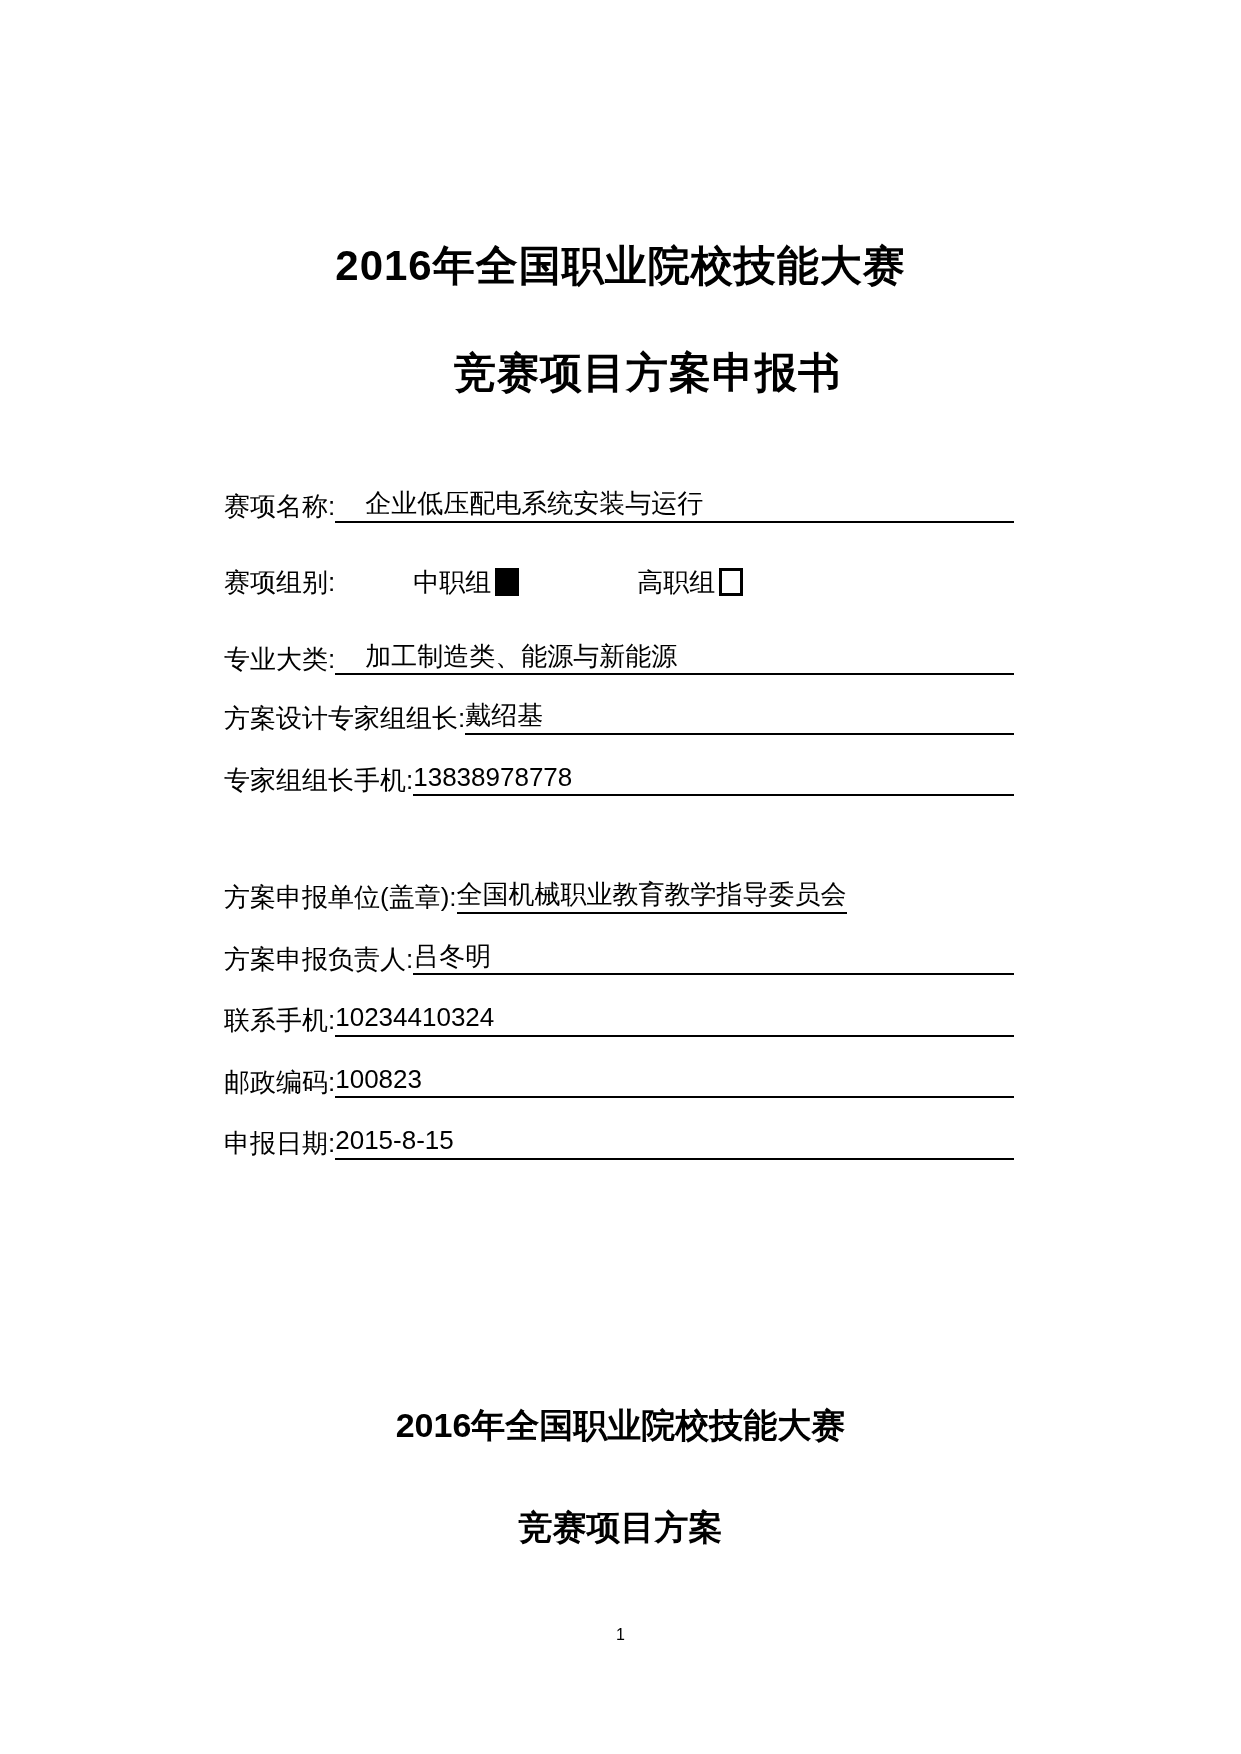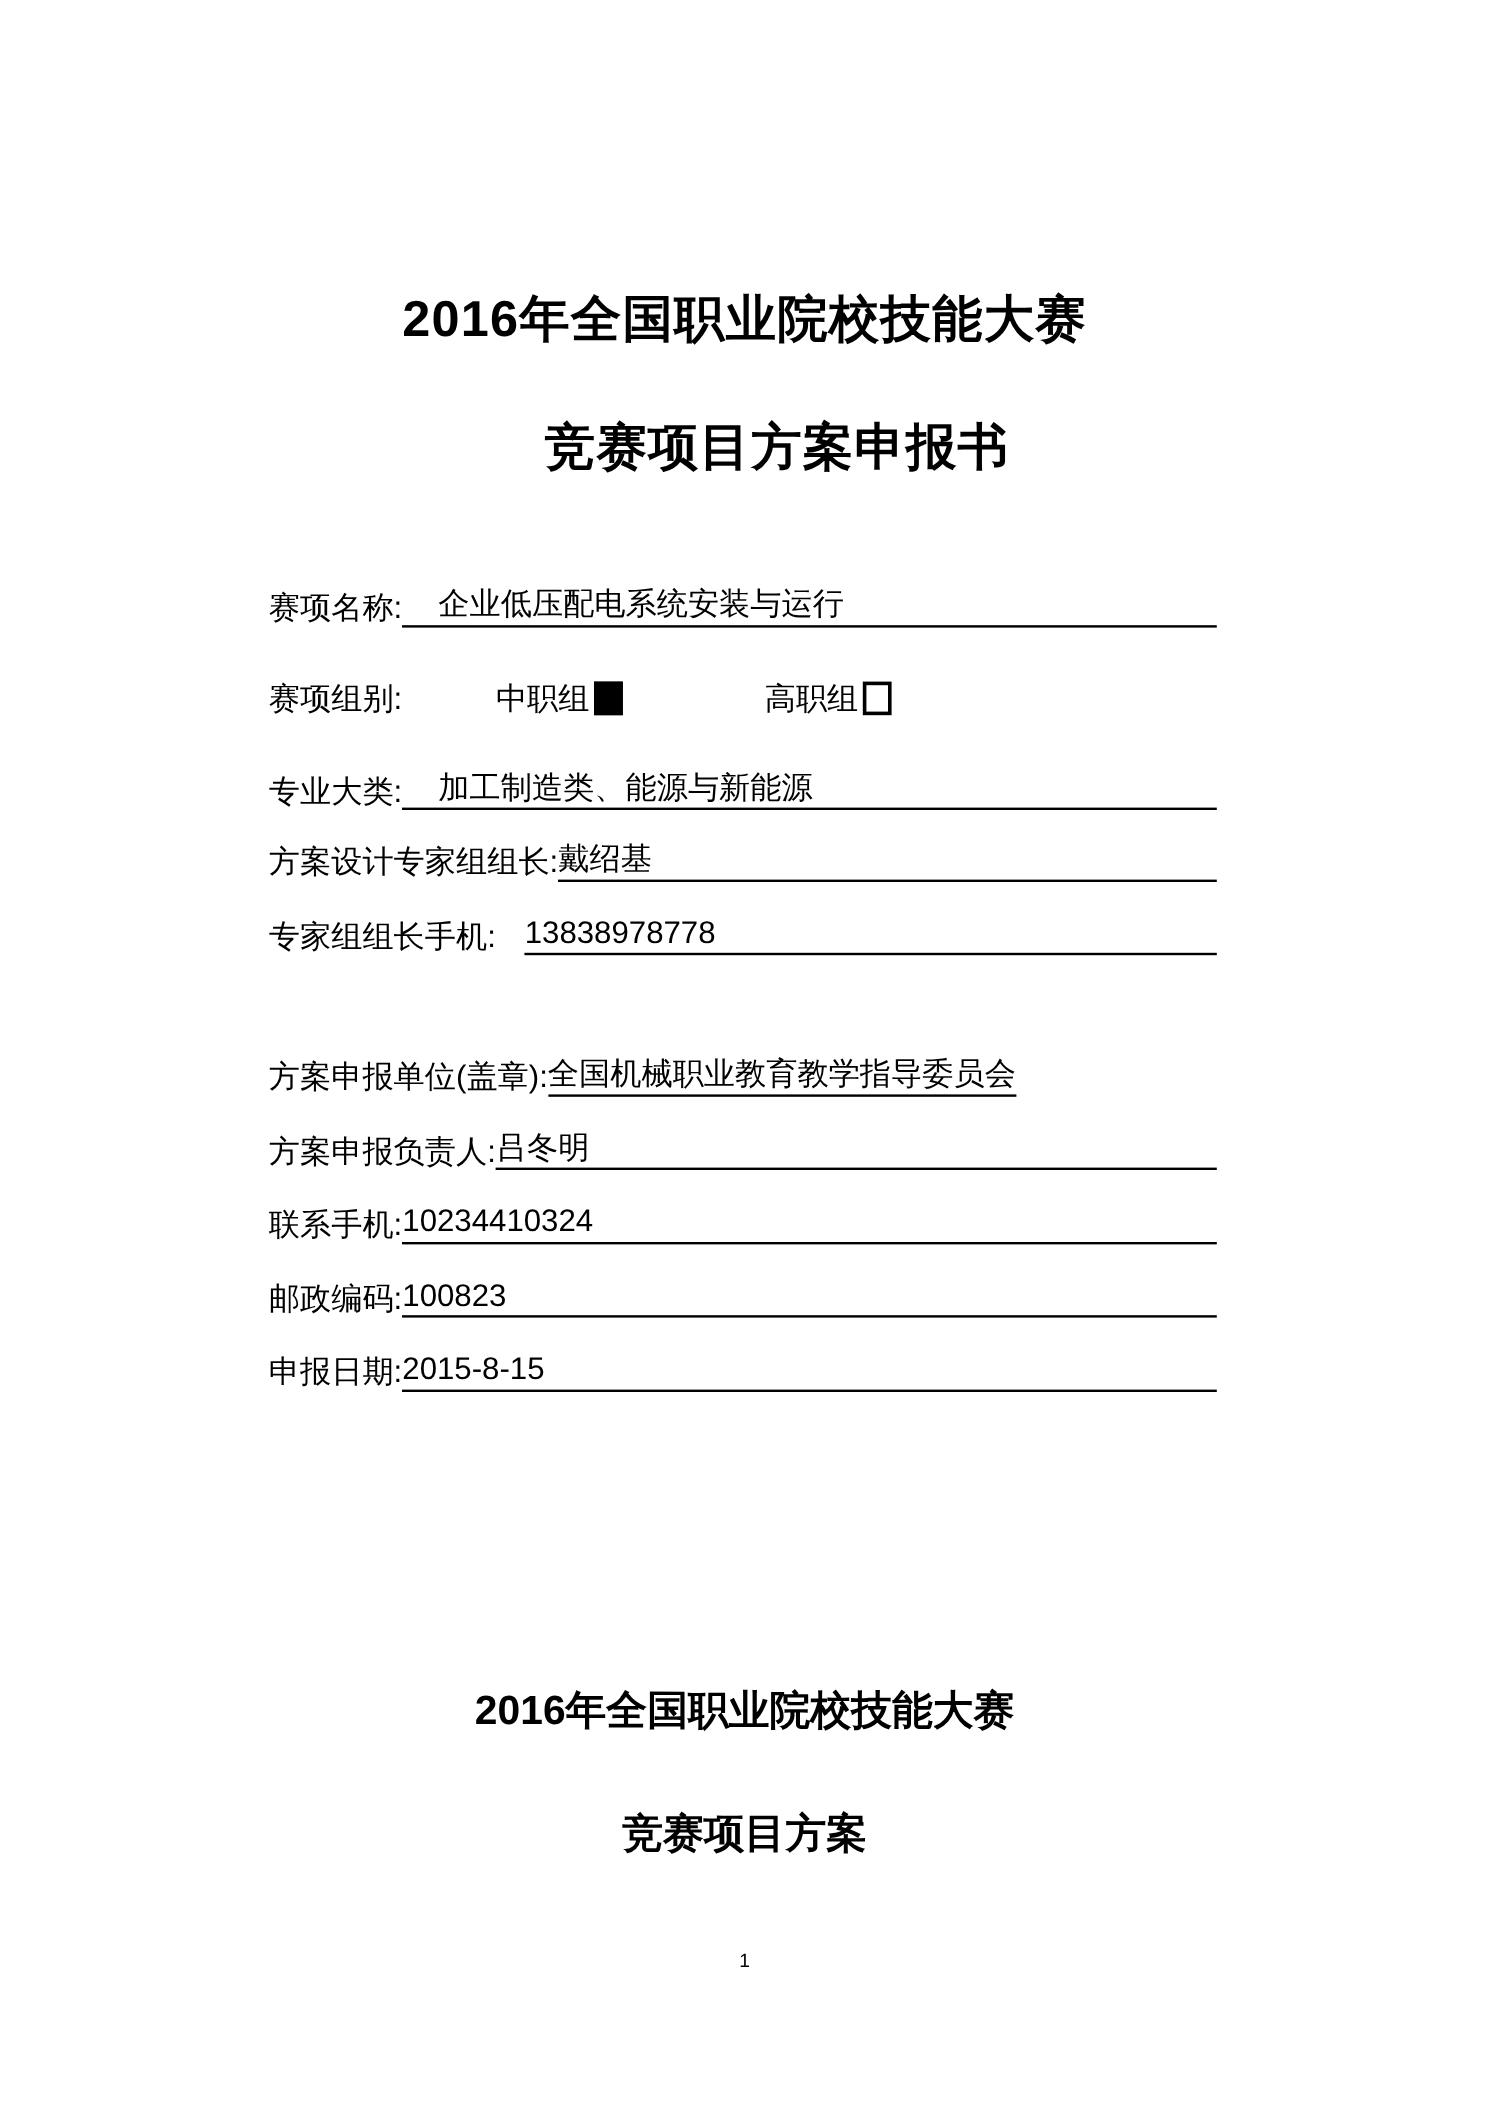--- a/index.html
+++ b/index.html
@@ -63,21 +63,21 @@
     border-bottom: 2px solid #000;
     line-height: 1.25;
     padding-bottom: 1px;
   }
 
   
   .row-name      { margin-top: 0px;  }
   .row-group     { margin-top: 42px; }
   .row-major     { margin-top: 40px; }
   .row-leader    { margin-top: 24px; }
-  .row-leadertel { margin-top: 26px; gap: 24px; }
+  .row-leadertel { margin-top: 26px; }
   .row-unit      { margin-top: 82px; }
   .row-owner     { margin-top: 26px; }
   .row-tel       { margin-top: 26px; }
   .row-email     { margin-top: 26px; }
   .row-addr      { margin-top: 26px; }
   .row-zip       { margin-top: 26px; }
   .row-date      { margin-top: 26px; }
 
   
   .group-row {

